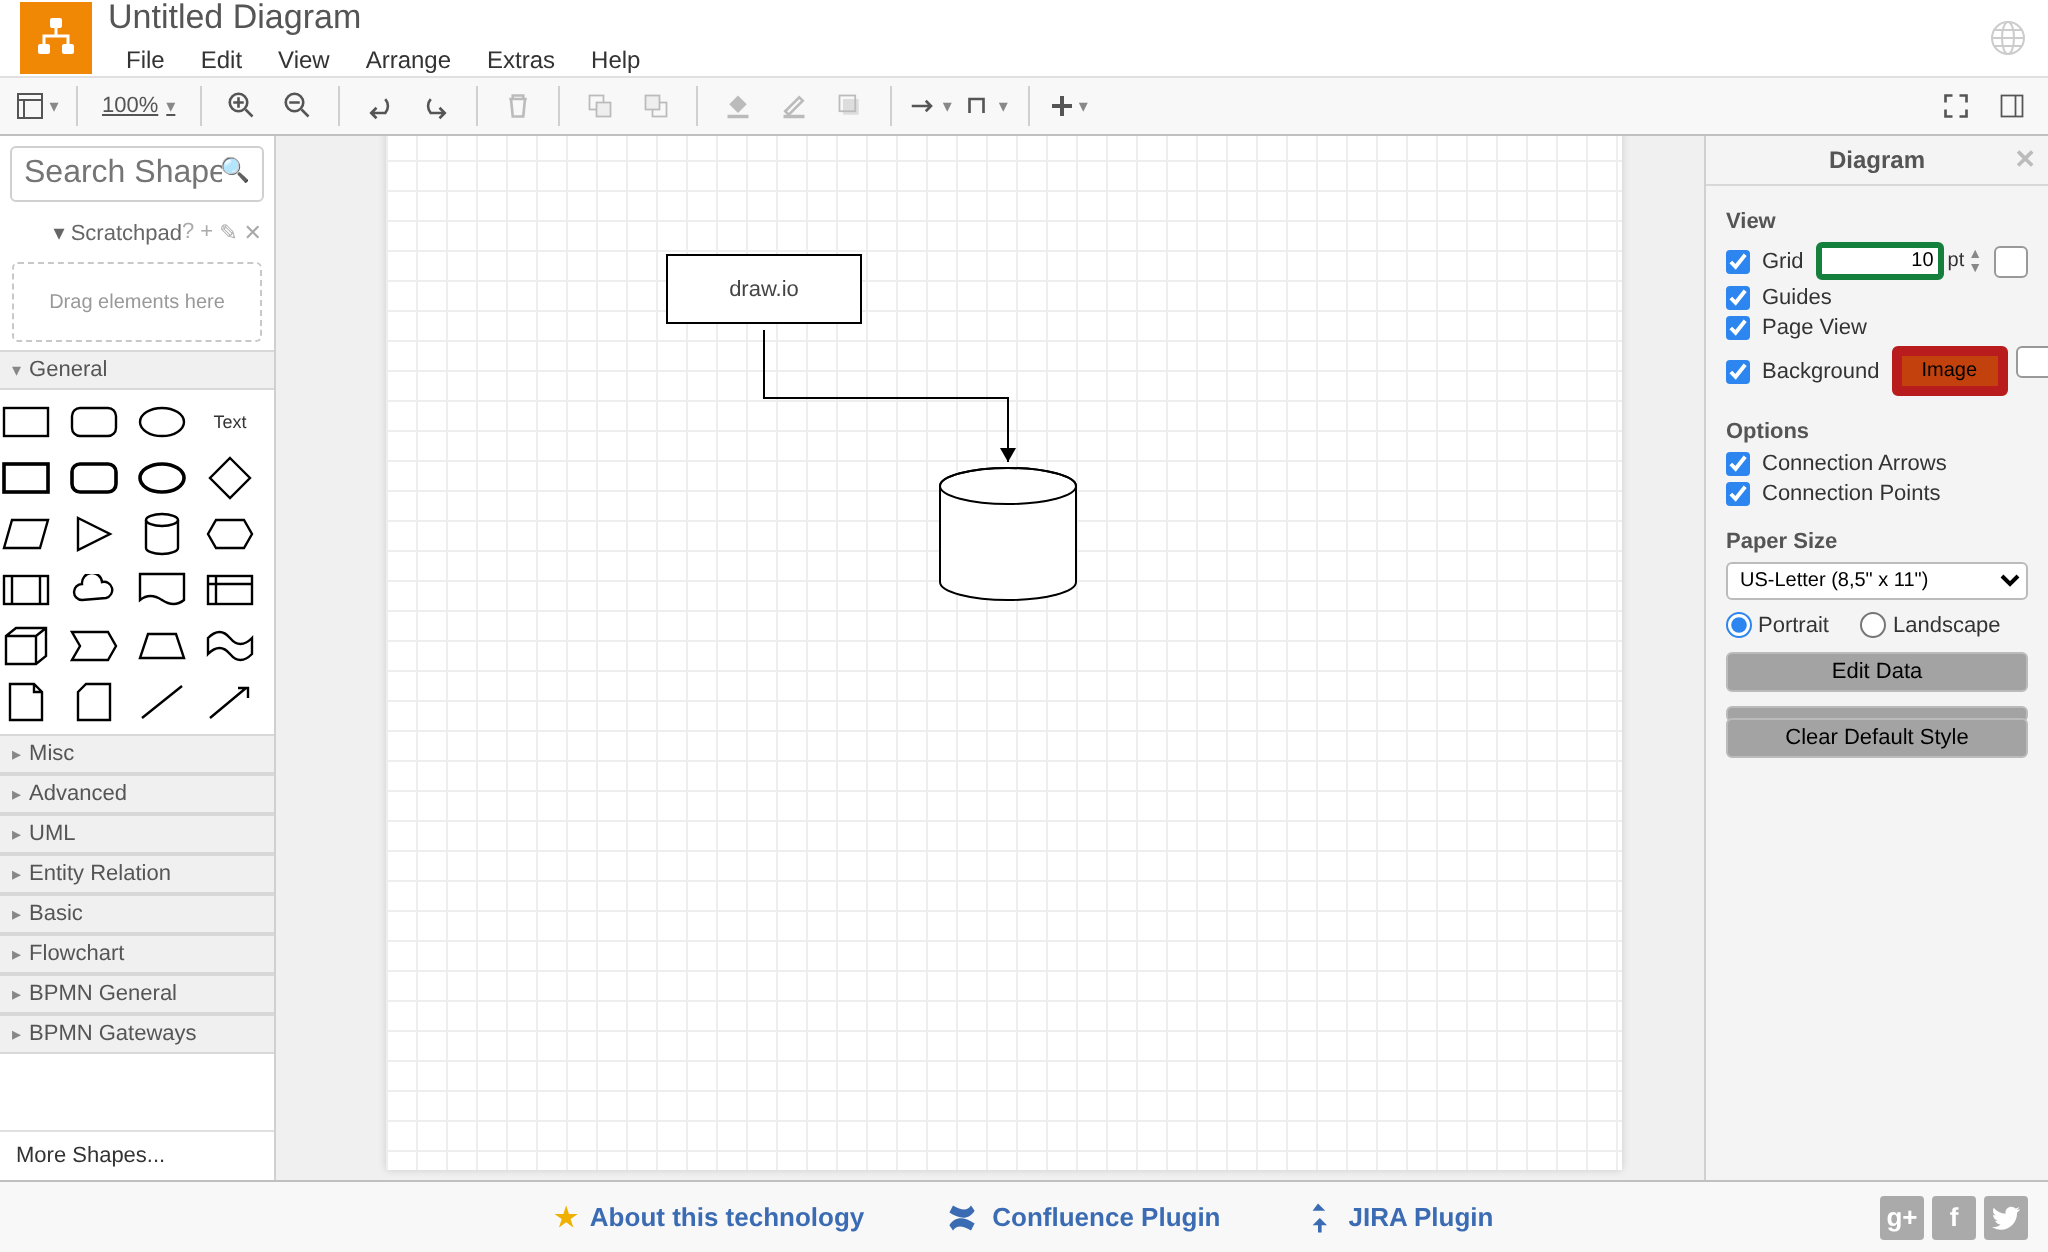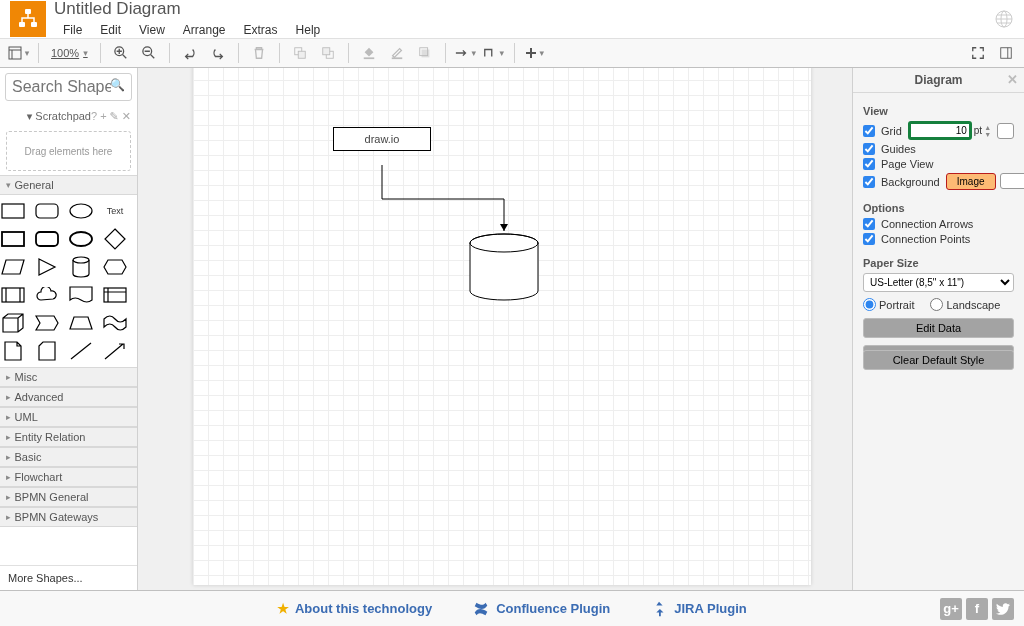--- a/index.html
+++ b/index.html
@@ -44,21 +44,21 @@
   .arrow-line { position:absolute; }
   .right-panel { width:172px; background:#f4f4f4; border-left:1px solid #d0d0d0; padding:0; position:relative;}
   .rp-header { text-align:center; padding:5px; font-size:12px; font-weight:bold; color:#555; border-bottom:1px solid #d8d8d8; position:relative;}
   .rp-close { position:absolute; right:6px; top:4px; color:#bbb; font-size:13px; cursor:pointer;}
   .rp-section { padding:6px 10px; }
   .rp-title { font-size:11px; font-weight:bold; color:#555; margin:6px 0 4px;}
   .rp-row { display:flex; align-items:center; gap:6px; font-size:11px; color:#333; margin:3px 0; }
   .rp-row input[type=checkbox] { width:12px; height:12px; accent-color:#2d85ef;}
   .rp-input { width:64px; border:3px solid #15803d; border-radius:3px; padding:1px 2px; font-size:10px; text-align:right;}
   .color-swatch { width:28px; height:16px; border:1px solid #999; background:#fff; border-radius:3px;}
-  .rp-btn { border:1px solid #b91c1c; border-radius:3px; background:#fdba74; padding:2px 10px; font-size:10px; cursor:pointer;}
+  .rp-btn { border:5px solid #b91c1c; border-radius:3px; background:#c2410c; padding:2px 10px; font-size:10px; cursor:pointer;}
   .rp-select { width:100%; border:1px solid #bbb; border-radius:3px; padding:2px; font-size:10px; background:#fff;}
   .rp-radio { display:flex; align-items:center; gap:3px; font-size:11px; margin-right:10px;}
   .rp-radio input{ accent-color:#2d85ef;}
   .rp-wide-btn { width:100%; border:1px solid #bbb; border-radius:3px; background:#a3a3a3; padding:3px; font-size:11px; margin-top:4px; cursor:pointer;}
   .footer { height:36px; border-top:1px solid #c0c0c0; background:#f8f8f8; display:flex; align-items:center; justify-content:center; gap:40px; position:absolute; bottom:0; left:0; right:0;}
   .footer-link { display:flex; align-items:center; gap:6px; font-size:13px; font-weight:bold; color:#3b6cb3; cursor:pointer;}
   .footer-link svg { width:18px; height:18px; }
   .social { position:absolute; right:10px; display:flex; gap:4px;}
   .social-icon { width:22px; height:22px; background:#aaa; border-radius:2px; display:flex; align-items:center; justify-content:center; color:#fff; font-size:13px; font-weight:bold;}
   .dropdown-caret::after { content:"▾"; font-size:9px; margin-left:2px; color:#888;}
@@ -382,21 +382,21 @@
           <span>BPMN Gateways</span>
         </div>
     </div>
     <div class="more-shapes">More Shapes...</div>
   </div>
 
   <div class="spl"></div>
 
   <div class="canvas-area">
     <div class="canvas-page">
-      <div class="canvas-shape-rect" style="left:140px; top:62px; width:98px; height:24px;">draw.io</div>
+      <div class="canvas-shape-rect" style="left:140px; top:62px; width:98px; height:35px;">draw.io</div>
       <svg class="arrow-line" style="left:188px; top:100px;" width="130" height="72">
         <path d="M1 0 V34 H123 V66" fill="none" stroke="#000" stroke-width="1"></path>
         <path d="M123 66 l-4 -7 h8 z" fill="#000"></path>
       </svg>
       <svg class="db-shape" style="left:275px; top:168px;" width="72" height="70">
         <ellipse cx="36" cy="10" rx="34" ry="9" fill="#fff" stroke="#000"></ellipse>
         <path d="M2 10 V58 a34 9 0 0 0 68 0 V10" fill="#fff" stroke="#000"></path>
         <ellipse cx="36" cy="10" rx="34" ry="9" fill="none" stroke="#000"></ellipse>
       </svg>
     </div>

